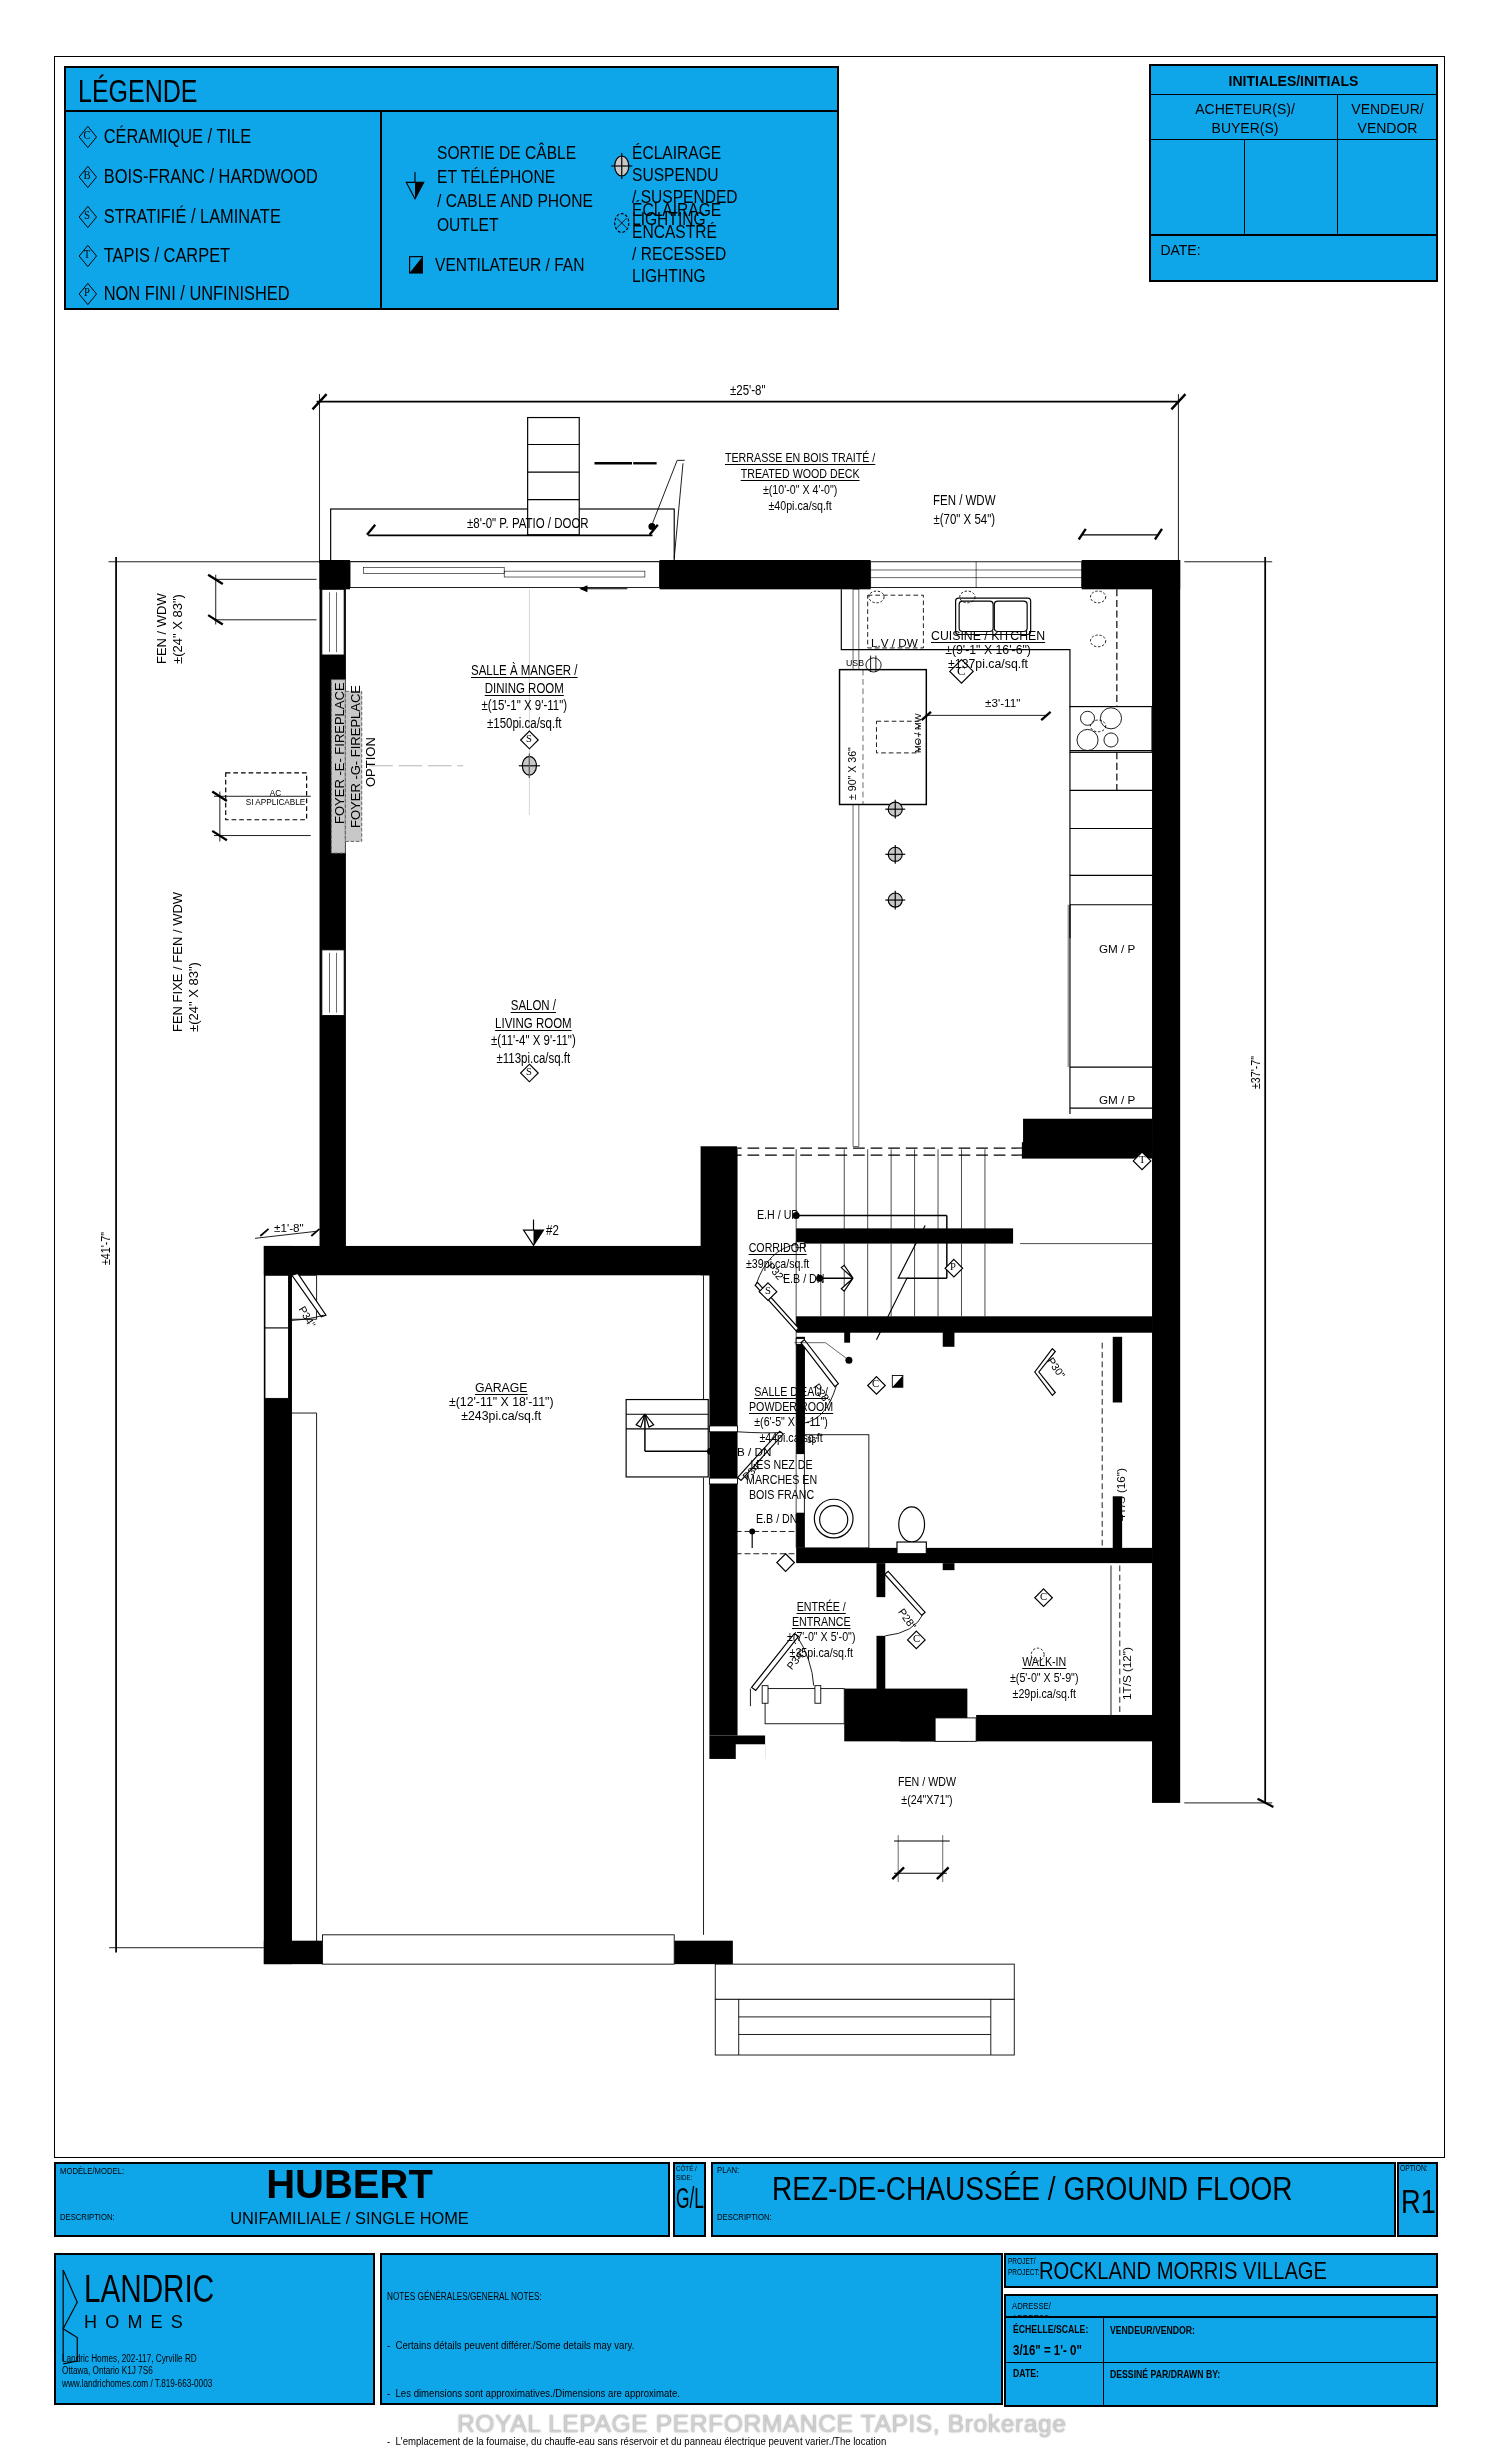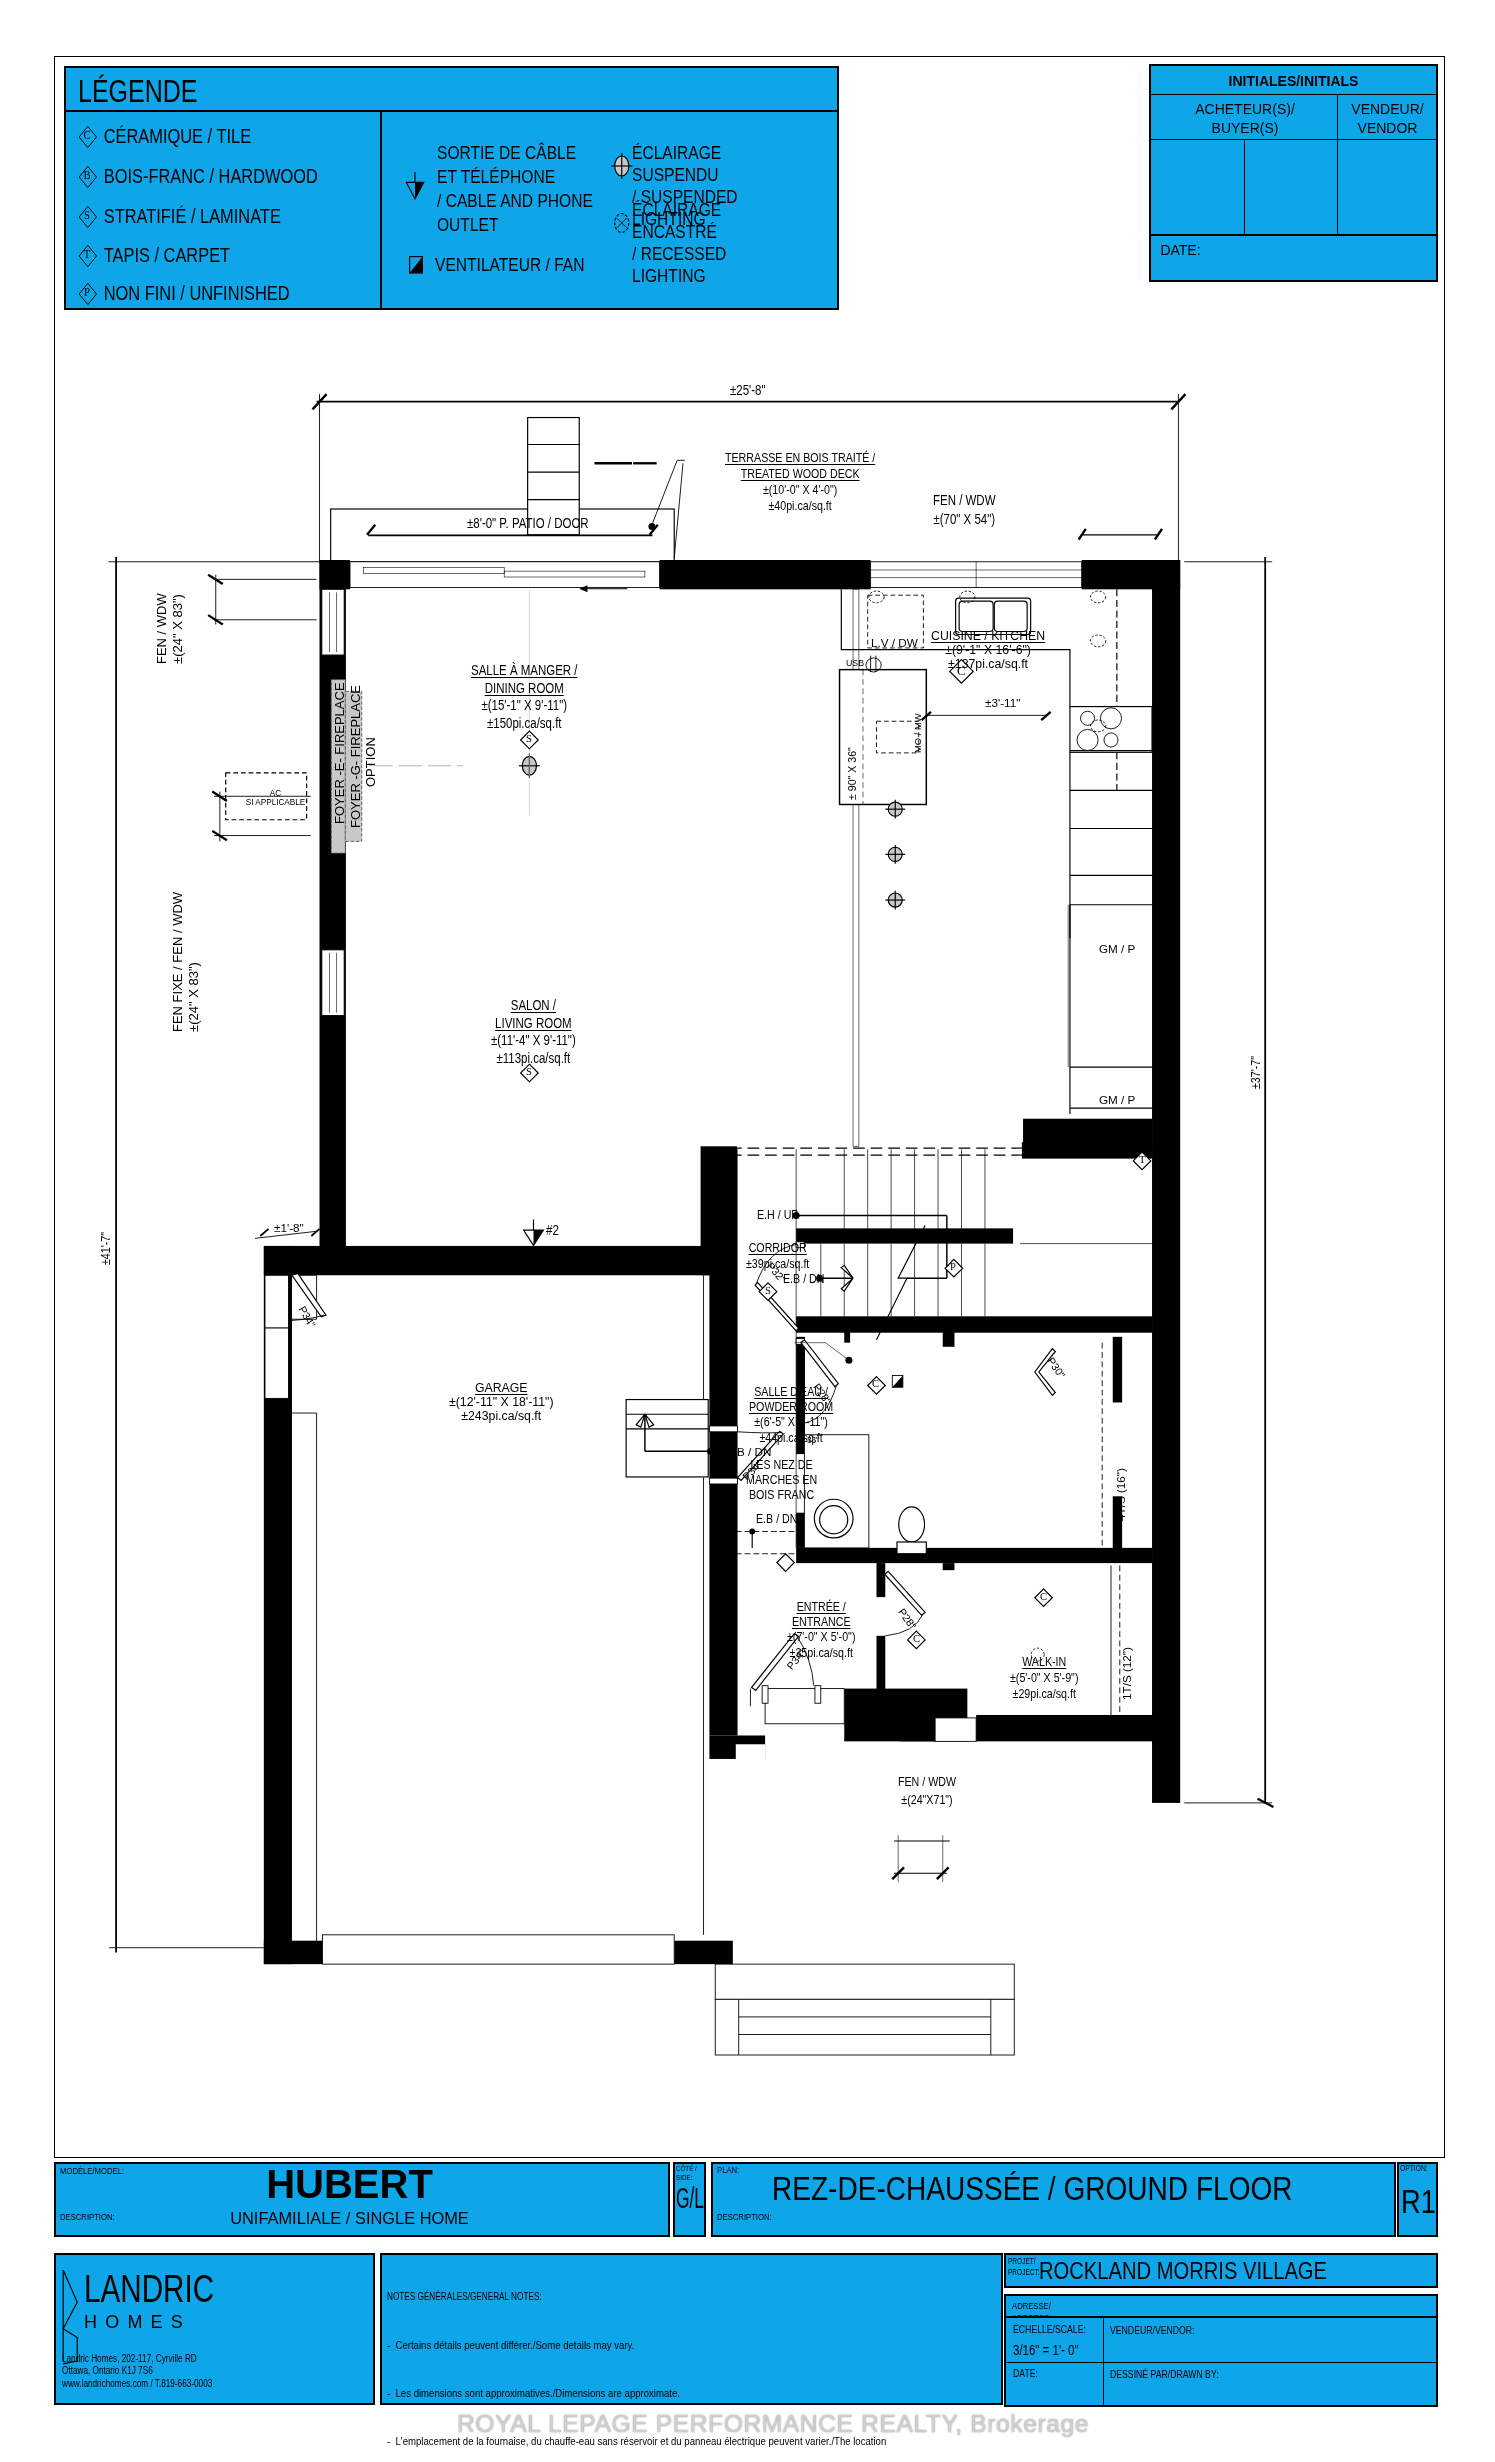--- a/index.html
+++ b/index.html
@@ -609,27 +609,27 @@
   </div>
   <div class="abs" style="left:33px;top:2.3px;font-size:24.6px;transform:scaleX(0.82);transform-origin:left top;">ROCKLAND MORRIS VILLAGE</div>
 </div>
 <div class="box" style="left:1004px;top:2270px;width:434px;height:36px;border-width:2.3px;margin-top:23.5px;">
   <div class="abs" style="left:5.9px;top:4.7px;font-size:9.4px;line-height:11.7px;transform:scaleX(0.82);transform-origin:left top;">
     <div>ADRESSE/</div>
       <div>ADDRESS:</div>
   </div>
   <div class="abs" style="left:59px;top:2.3px;width:363px;height:28px;"></div>
 </div>
-<div class="box" style="left:1004px;top:2316px;width:434px;height:91px;border-width:2.3px;">
+<div class="box" style="left:1004px;top:2316px;width:434px;height:91px;border-width:2.3px;font-weight:bold;">
   <div class="abs" style="left:97px;top:0;height:87px;border-left:1.8px solid #000;"></div>
   <div class="abs" style="left:0;right:0;top:44px;border-top:1.8px solid #000;"></div>
   <div class="abs cond" style="left:7px;top:4.7px;font-size:10.6px;">ÉCHELLE/SCALE:</div>
   <div class="abs cond" style="left:7px;top:23.5px;font-size:14px;">3/16" = 1'- 0"</div>
   <div class="abs cond" style="left:104px;top:5.9px;font-size:10.6px;">VENDEUR/VENDOR:</div>
   <div class="abs" style="left:106px;top:20px;width:317px;height:21px;"></div>
   <div class="abs cond" style="left:7px;top:49px;font-size:10.6px;">DATE:</div>
   <div class="abs" style="left:7px;top:63px;width:85px;height:22px;"></div>
   <div class="abs cond" style="left:104px;top:50px;font-size:10.6px;">DESSINÉ PAR/DRAWN BY:</div>
   <div class="abs" style="left:106px;top:64px;width:317px;height:21px;"></div>
 </div>
 
-<div class="watermark">ROYAL LEPAGE PERFORMANCE REALTY, Brokerage</div>
+<div class="watermark">ROYAL LEPAGE PERFORMANCE TAPIS, Brokerage</div>
 
 
 </body></html>

